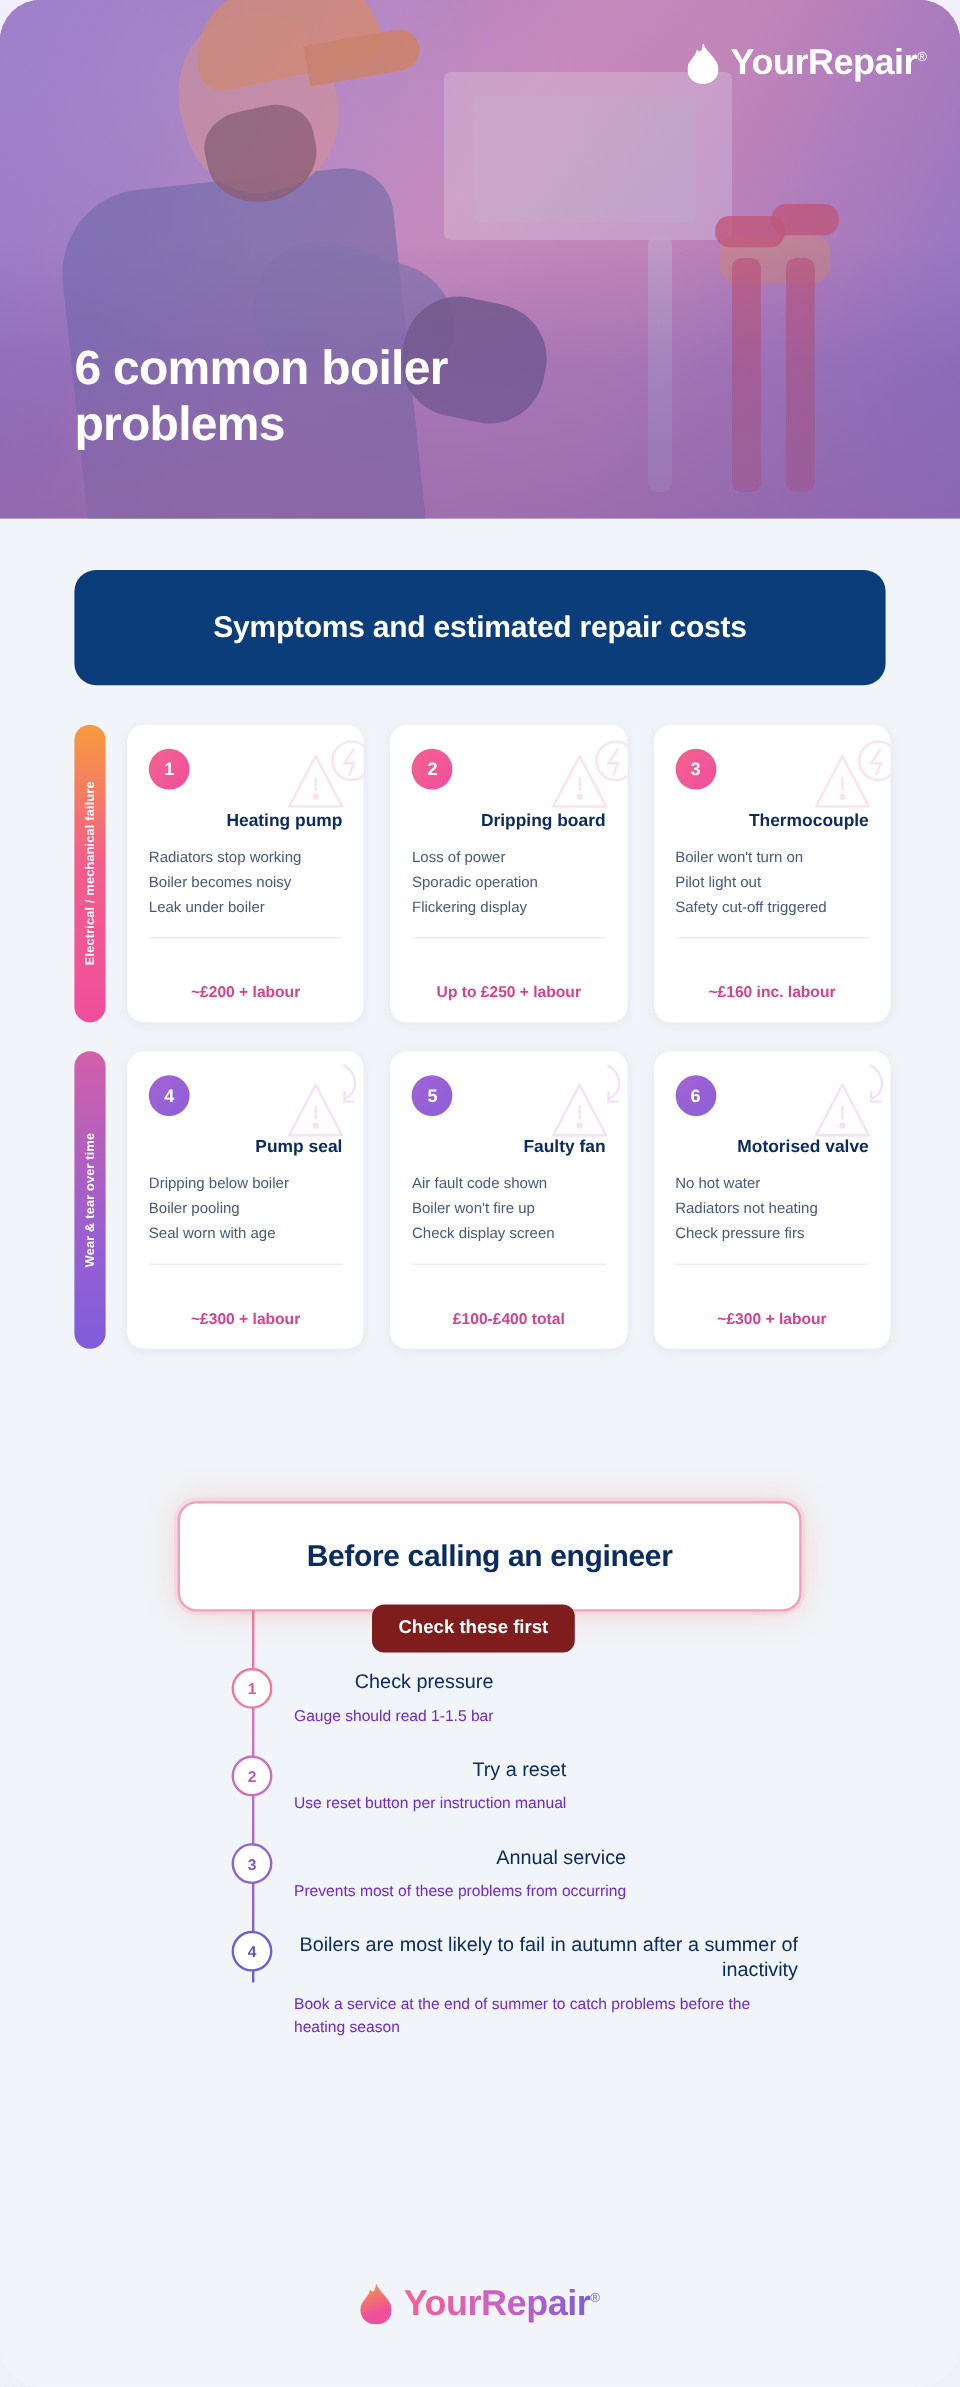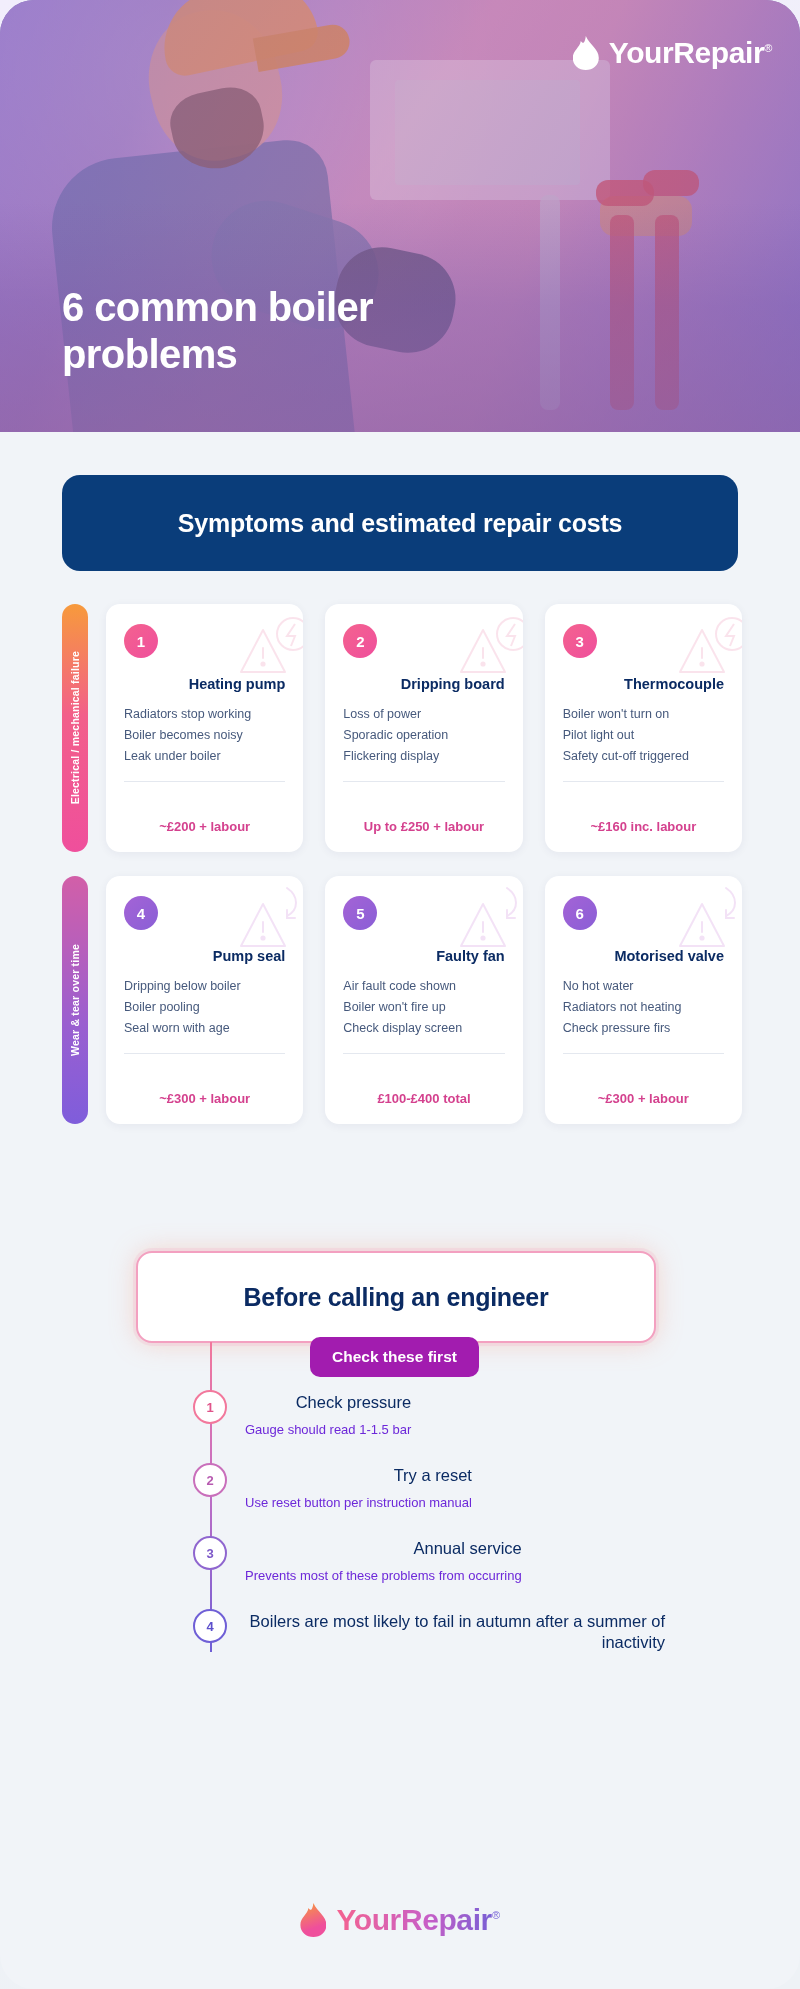--- a/index.html
+++ b/index.html
@@ -144,32 +144,32 @@
   }
   .sym { color: #46597c; font-size: 12.5px; line-height: 1.68; }
   .card-sep { border-top: 1px solid #e4e8ef; margin: 14px 0 12px 0; }
   .price {
     color: #d4418e; font-size: 13px; font-weight: bold; text-align: center;
     margin-top: auto; line-height: 1.35;
   }
 
   
   .panel {
-    position: absolute; left: 136px; top: 1251px;
+    position: absolute; left: 148px; top: 1251px;
     width: 520px; height: 92px;
     background: #fff;
     border-radius: 16px;
     border: 2px solid #f3a0c0;
     box-shadow: 0 0 0 3px rgba(246,160,196,.18), 0 0 26px rgba(247,150,120,.35);
     display: flex; align-items: center; justify-content: center;
   }
   .panel-title { color: #0b2b63; font-size: 25px; font-weight: bold; letter-spacing: -0.3px; }
   .chip {
     position: absolute; left: 310px; top: 1337px;
-    background: #a21caf; color: #fff;
+    background: #7f1d1d; color: #fff;
     border-radius: 10px;
     padding: 11px 22px;
     font-size: 15.5px; font-weight: bold;
   }
 
   
   .timeline { position: absolute; left: 182px; top: 1390px; width: 560px; }
   .tl-line {
     position: absolute; left: 28px; top: -48px; width: 2px; height: 310px;
     background: linear-gradient(180deg,#f2789c 0%, #c56fc3 45%, #6f5fd6 100%);
@@ -412,20 +412,21 @@
         <div class="tl-body">
           <div class="tl-title">Annual service</div>
           <div class="tl-sub">Prevents most of these problems from occurring</div>
         </div>
       </div>
 
       <div class="tl-item">
         <div class="tl-num n4">4</div>
         <div class="tl-body">
           <div class="tl-title">Boilers are most likely to fail in autumn after a summer of inactivity</div>
+          <div class="tl-sub">Book a service at the end of summer to catch problems before the heating season</div>
         </div>
       </div>
     </div>
 
     <div class="footer">
       <div class="flame-c"></div>
       <div class="footer-text">
         <span>YourRepair</span><sup>®</sup>
       </div>
     </div>

